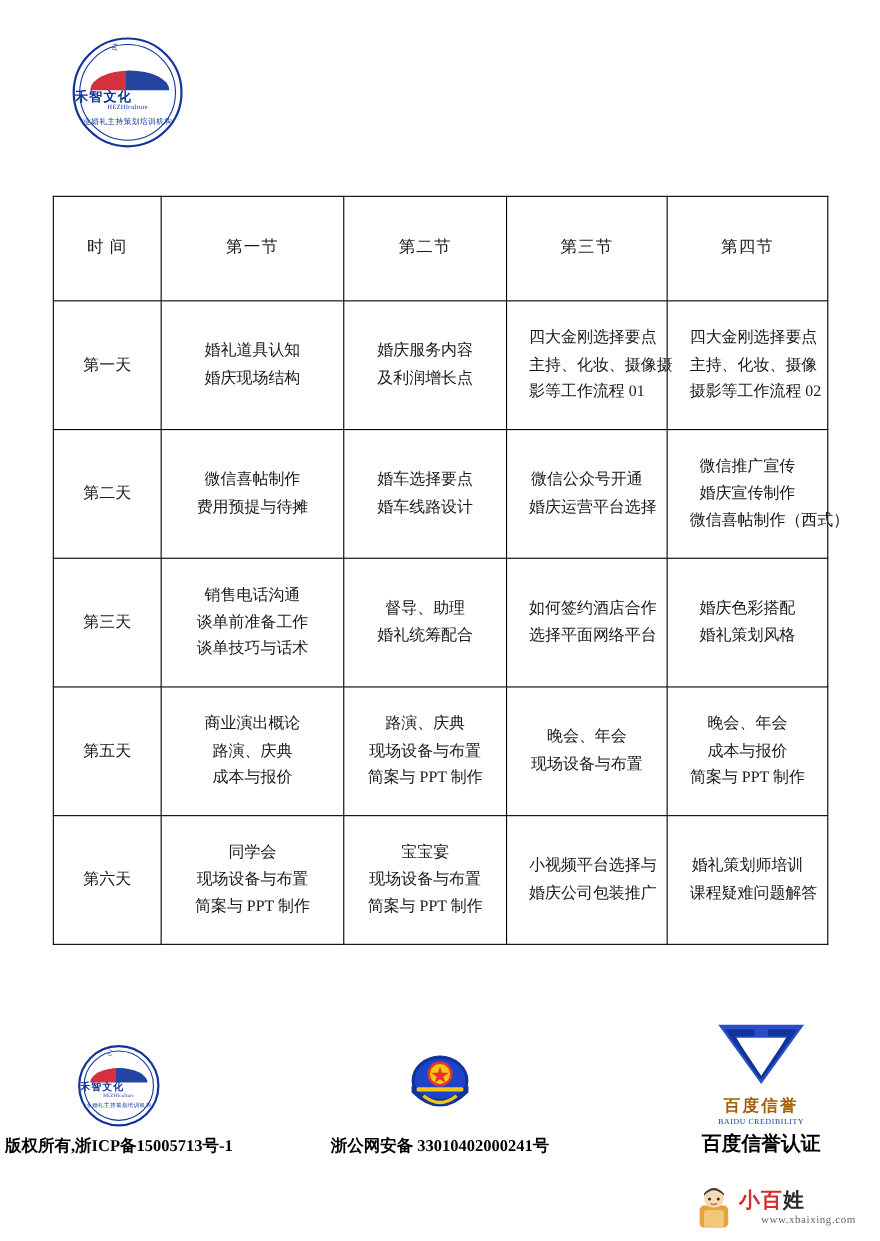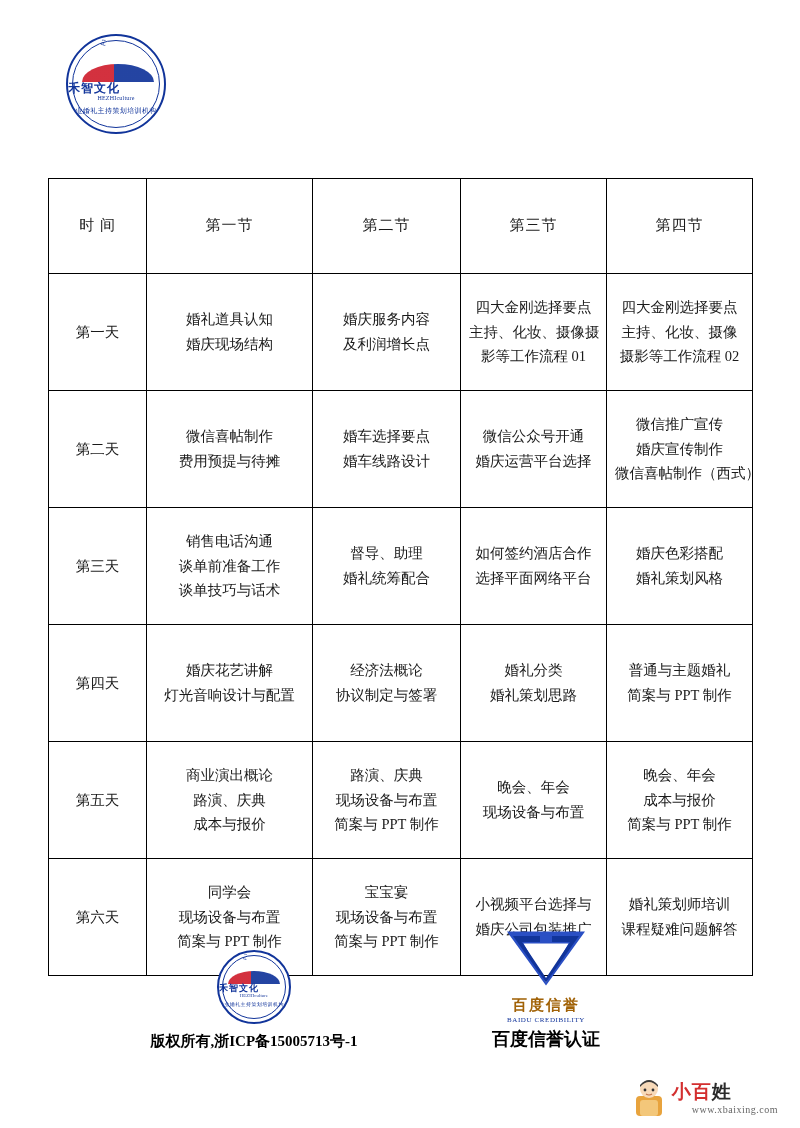--- a/index.html
+++ b/index.html
@@ -120,21 +120,21 @@
     border-collapse: collapse;
     table-layout: fixed;
   }
   table.schedule th,
   table.schedule td {
     border: 1px solid #000000;
     text-align: center;
     vertical-align: middle;
     font-size: 14.5px;
     line-height: 1.72;
-    padding: 10px 8px;
+    padding: 10px 20px;
     font-family: "Liberation Serif", "DejaVu Serif", serif;
   }
   table.schedule thead th {
     height: 74px;
     font-weight: normal;
     font-size: 15px;
     letter-spacing: 1px;
   }
   table.schedule tbody td {
     height: 96px;
@@ -341,39 +341,20 @@
           <td>
             <span class="cell-line">如何签约酒店合作</span>
             <span class="cell-line">选择平面网络平台</span>
           </td>
           <td>
             <span class="cell-line">婚庆色彩搭配</span>
             <span class="cell-line">婚礼策划风格</span>
           </td>
         </tr>
         <tr>
-          <td>第四天</td>
-          <td>
-            <span class="cell-line">婚庆花艺讲解</span>
-            <span class="cell-line">灯光音响设计与配置</span>
-          </td>
-          <td>
-            <span class="cell-line">经济法概论</span>
-            <span class="cell-line">协议制定与签署</span>
-          </td>
-          <td>
-            <span class="cell-line">婚礼分类</span>
-            <span class="cell-line">婚礼策划思路</span>
-          </td>
-          <td>
-            <span class="cell-line">普通与主题婚礼</span>
-            <span class="cell-line">简案与 PPT 制作</span>
-          </td>
-        </tr>
-        <tr>
           <td>第五天</td>
           <td>
             <span class="cell-line">商业演出概论</span>
             <span class="cell-line">路演、庆典</span>
             <span class="cell-line">成本与报价</span>
           </td>
           <td>
             <span class="cell-line">路演、庆典</span>
             <span class="cell-line">现场设备与布置</span>
             <span class="cell-line">简案与 PPT 制作</span>
@@ -429,20 +410,35 @@
             </div>
           <div class="logo-swoosh"></div>
           <div class="logo-cn">禾智文化</div>
           <div class="logo-en">HEZHIculture</div>
           <div class="logo-sub">专业婚礼主持策划培训机构</div>
         </div>
       </div>
       <div class="badge-text">版权所有,浙ICP备15005713号-1</div>
     </div>
 
+    <div class="badge">
+      <div class="badge-art">
+        <svg class="emblem" viewBox="0 0 100 100" xmlns="http://www.w3.org/2000/svg">
+          <ellipse cx="50" cy="44" rx="34" ry="30" fill="#11349a"></ellipse>
+          <ellipse cx="50" cy="44" rx="30" ry="26" fill="#1b44c8"></ellipse>
+          <path d="M16 58 Q50 92 84 58 L84 50 Q50 82 16 50 Z" fill="#11349a"></path>
+          <circle cx="50" cy="36" r="15" fill="#e8352b"></circle>
+          <circle cx="50" cy="36" r="12" fill="#f5c518"></circle>
+          <path d="M50 27 l2.6 7.4 7.8 .1 -6.3 4.7 2.4 7.5 -6.5 -4.5 -6.5 4.5 2.4 -7.5 -6.3 -4.7 7.8 -.1 Z" fill="#e8352b"></path>
+          <rect x="22" y="52" width="56" height="5" rx="2" fill="#f5c518"></rect>
+          <path d="M30 62 Q50 78 70 62" stroke="#f5c518" stroke-width="4" fill="none"></path>
+        </svg>
+      </div>
+      <div class="badge-text">浙公网安备 33010402000241号</div>
+    </div>
 
     <div class="badge">
       <div class="badge-art">
         <svg class="baidu-v" viewBox="0 0 120 80" xmlns="http://www.w3.org/2000/svg">
           <path d="M8 6 L60 6 L60 22 L30 22 L60 74 L90 22 L60 22 L60 6 L112 6 L60 78 Z" fill="#2a4fc4"></path>
           <path d="M16 12 L52 12 L52 20 L28 20 L60 68 L92 20 L68 20 L68 12 L104 12 L60 74 Z" fill="#11349a"></path>
         </svg>
       </div>
       <div class="baidu-label">百度信誉</div>
       <div class="baidu-en">BAIDU CREDIBILITY</div>

